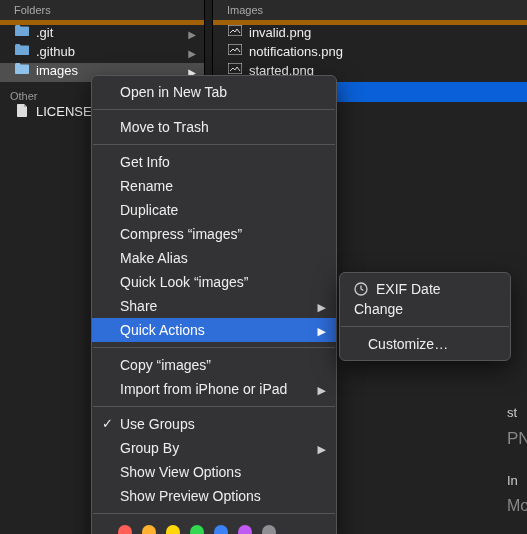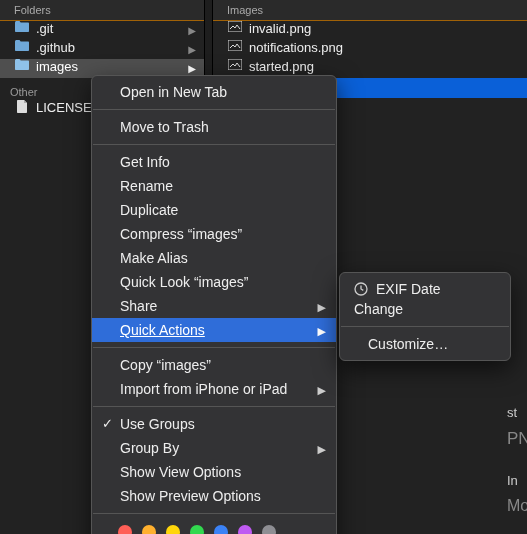--- a/index.html
+++ b/index.html
@@ -19,21 +19,21 @@
   }
   .col-right {
     position: absolute; left: 212px; top: 0; width: 315px; height: 534px;
     background: #222;
     border-left: 1px solid #000;
   }
   .panel-header {
     font-size: 11px; color: #aaa;
     padding: 4px 8px 4px 14px;
     background: #2a2a2a;
-    border-bottom: 1px solid #a16207;
+    border-bottom: 5px solid #a16207;
   }
   .row {
     display: flex; 
     height: 19px;
     padding: 0 8px 0 14px;
     color: #eee;
     position: relative;
   }
   .row.selected-bg { background: #0a60d8; color: #fff; }
   .row.selected-gray { background: #4f4f4f; color: #fff; }
@@ -67,21 +67,21 @@
   }
   .menu-main { left: 91px; top: 75px; width: 246px; }
   .menu-sub  { left: 339px; top: 272px; width: 172px; }
   .mi {
     padding: 3px 20px 3px 28px;
     color: #eee;
     font-size: 14px;
     position: relative;
     line-height: 18px;
   }
-  .mi.hl { background: #2f6dd9; color: #fff; text-decoration: underline; }
+  .mi.hl { background: #2f6dd9; color: #fff; }
   .mi .sub-arrow {
     position: absolute; right: 10px; top: 4px; font-size: 11px; color: #ccc;
   }
   .mi.hl .sub-arrow { color: #fff; }
   .mi .check {
     position: absolute; left: 10px; top: 3px; font-size: 13px;
   }
   .sep { height: 1px; background: #555; margin: 5px 1px; }
   .tag-dots {
     display: flex; gap: 10px; padding: 6px 20px 2px 26px;

